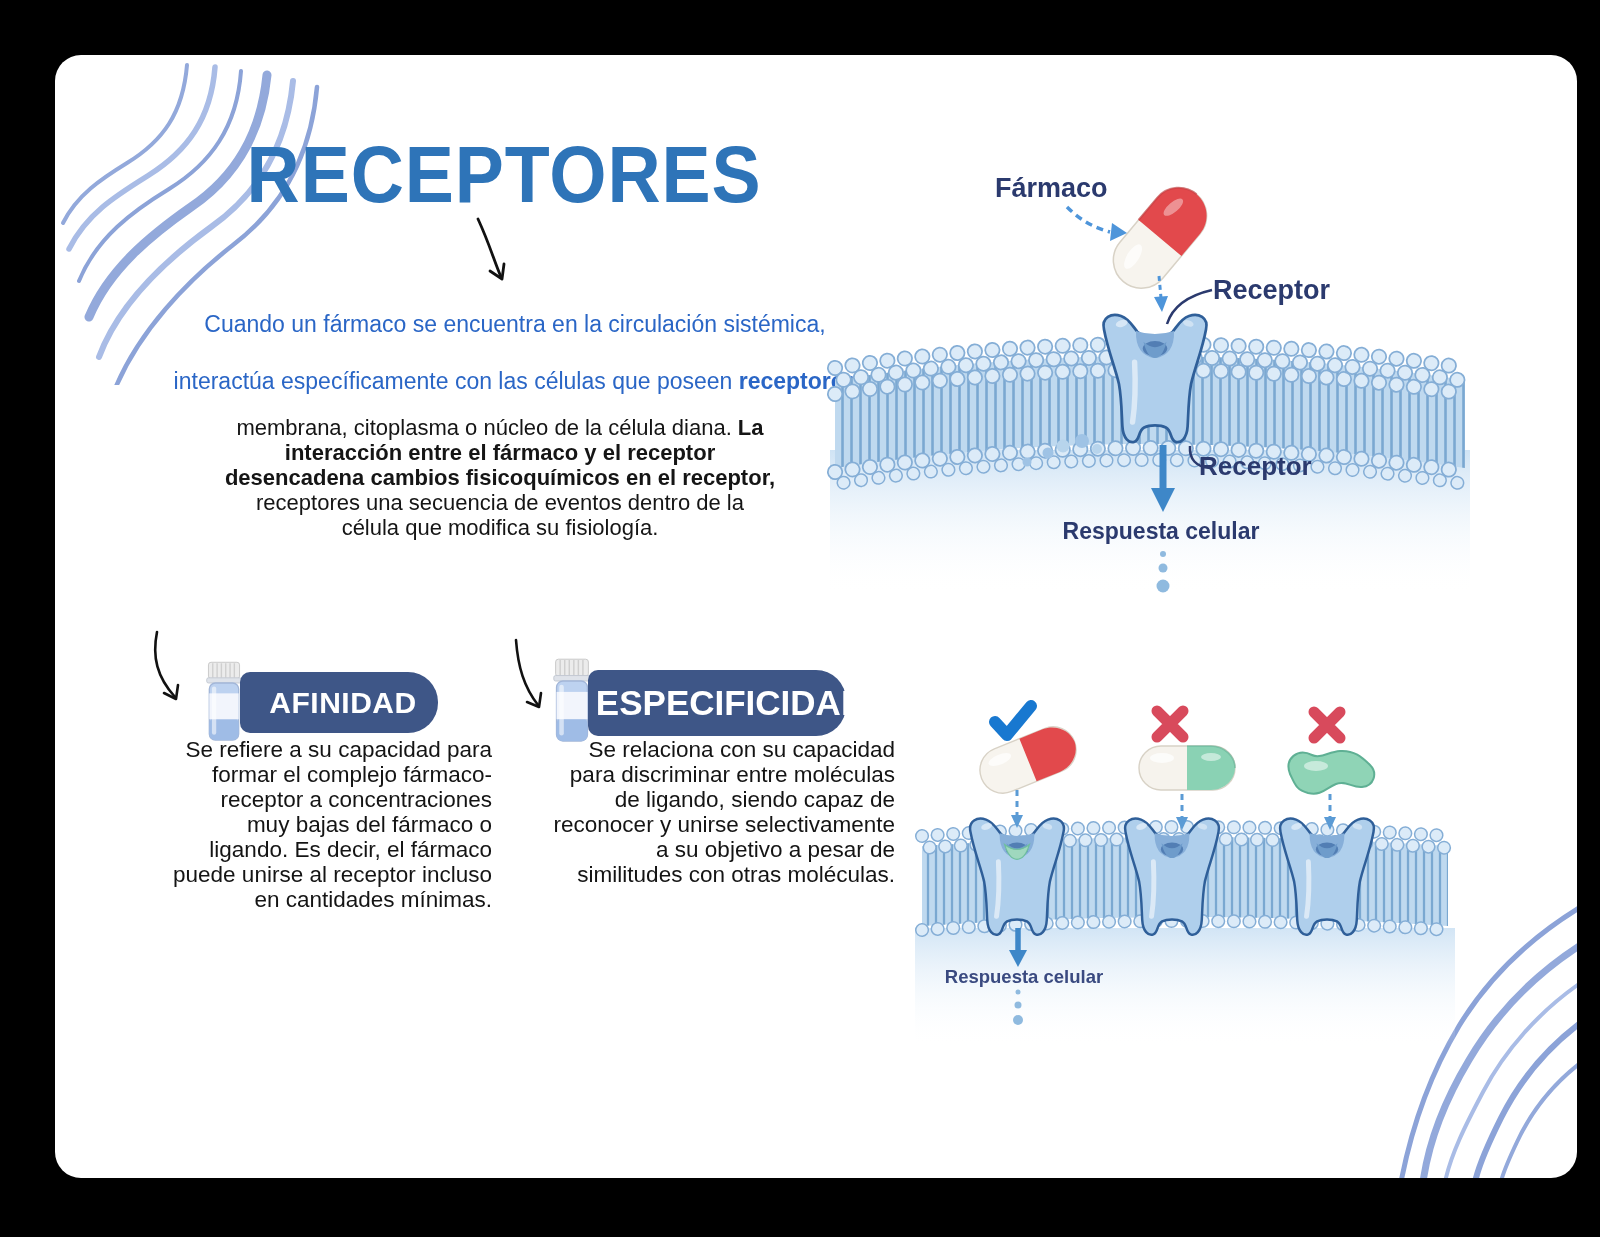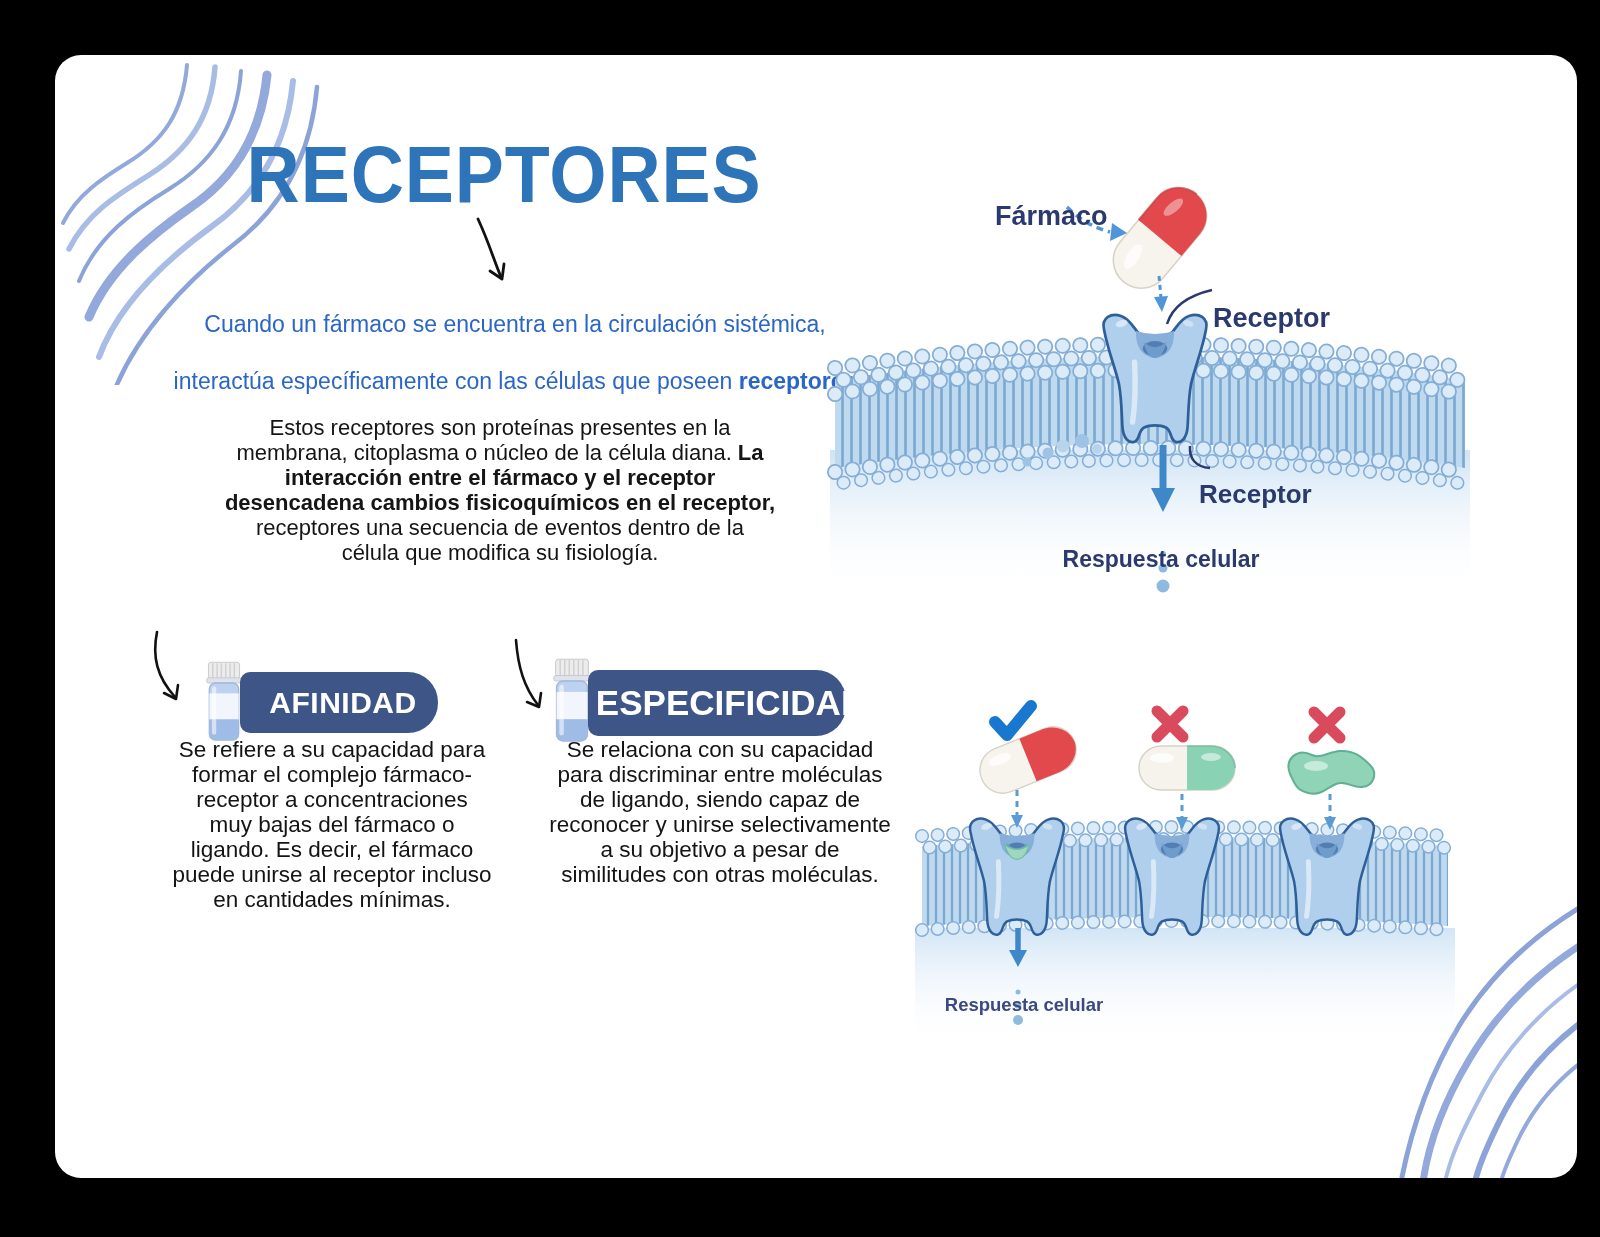--- a/index.html
+++ b/index.html
@@ -23,24 +23,24 @@
   .intro div{white-space:nowrap;margin-top:32px;}
   .desc{left:125px;top:360px;width:640px;color:#151515;font-size:22px;line-height:25px;text-align:center;}
   .desc div{white-space:nowrap;}
   .b{font-weight:bold;}
   .badge{
     background:#3e5687;border-radius:10px 30px 30px 10px;
     color:#ffffff;font-weight:bold;display:flex;align-items:center;justify-content:center;
   }
   .badge1{left:185px;top:617px;width:198px;height:61px;font-size:30px;letter-spacing:.5px;padding-left:8px;box-sizing:border-box;}
   .badge2{left:533px;top:615px;width:258px;height:66px;font-size:35px;padding-left:28px;box-sizing:border-box;}
-  .sect-body{color:#141414;font-size:22.5px;line-height:25px;text-align:center;}
+  .sect-body{color:#141414;font-size:22.5px;line-height:25px;text-align:right;}
   .af-body{left:117px;top:682px;width:320px;}
   .es-body{left:490px;top:682px;width:350px;}
-  .dlabel{color:#2b3a6e;font-weight:bold;white-space:nowrap;margin-top:28px;}
+  .dlabel{color:#2b3a6e;font-weight:bold;white-space:nowrap;}
   .farmaco{left:940px;top:118px;font-size:27px;}
   .receptor-up{left:1158px;top:220px;font-size:27px;}
   .receptor-low{left:1144px;top:396px;font-size:26px;}
   .respuesta1{left:956px;top:463px;width:300px;text-align:center;font-size:23px;}
   .respuesta2{left:869px;top:911px;width:200px;text-align:center;font-size:18.5px;color:#3a4a80;}
 </style>
 </head>
 <body>
 
 <svg width="0" height="0" style="position:absolute">
@@ -85,21 +85,20 @@
     <path d="M 8,6 C 20,32 24,48 31,64" stroke="#111" stroke-width="2.8" fill="none" stroke-linecap="round"></path>
     <path d="M 20,58 L 32,66 M 34,51 L 32,66" stroke="#111" stroke-width="2.8" fill="none" stroke-linecap="round"></path>
   </svg>
 
   <div class="abs intro">
     <div><span>Cuando un fármaco se encuentra en la circulación sistémica,</span></div>
     <div><span>interactúa específicamente con las células que poseen </span><span class="b">receptores</span></div>
   </div>
 
   <div class="abs desc">
-    <div><span>Estos receptores son proteínas presentes en la</span></div>
     <div><span>membrana, citoplasma o núcleo de la célula diana. </span><span class="b">La</span></div>
     <div class="b"><span>interacción entre el fármaco y el receptor</span></div>
     <div class="b"><span>desencadena cambios fisicoquímicos en el receptor,</span></div>
     <div><span>receptores una secuencia de eventos dentro de la</span></div>
     <div><span>célula que modifica su fisiología.</span></div>
   </div>
 
   <svg class="abs" style="left:92px;top:572px" width="45" height="80" viewBox="0 0 45 80">
     <path d="M 10,5 C 5,30 10,50 28,70" stroke="#111" stroke-width="2.6" fill="none" stroke-linecap="round"></path>
     <path d="M 17,66 L 29,72 M 31,58 L 29,72" stroke="#111" stroke-width="2.6" fill="none" stroke-linecap="round"></path>

